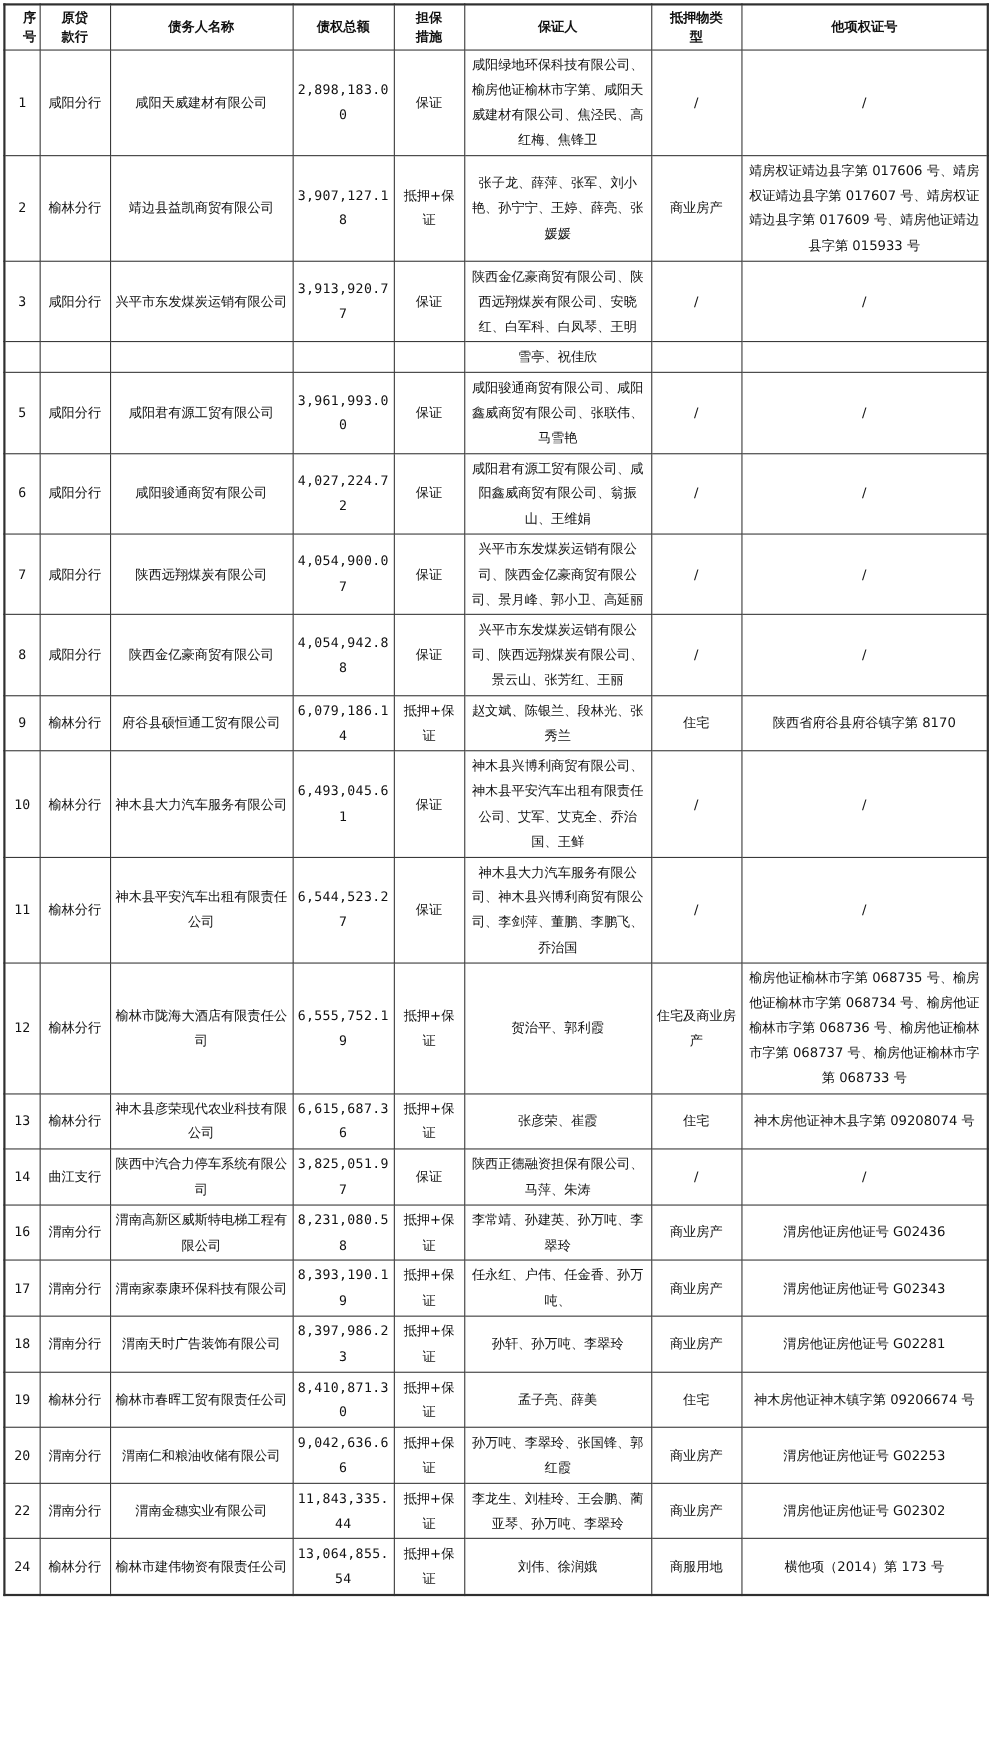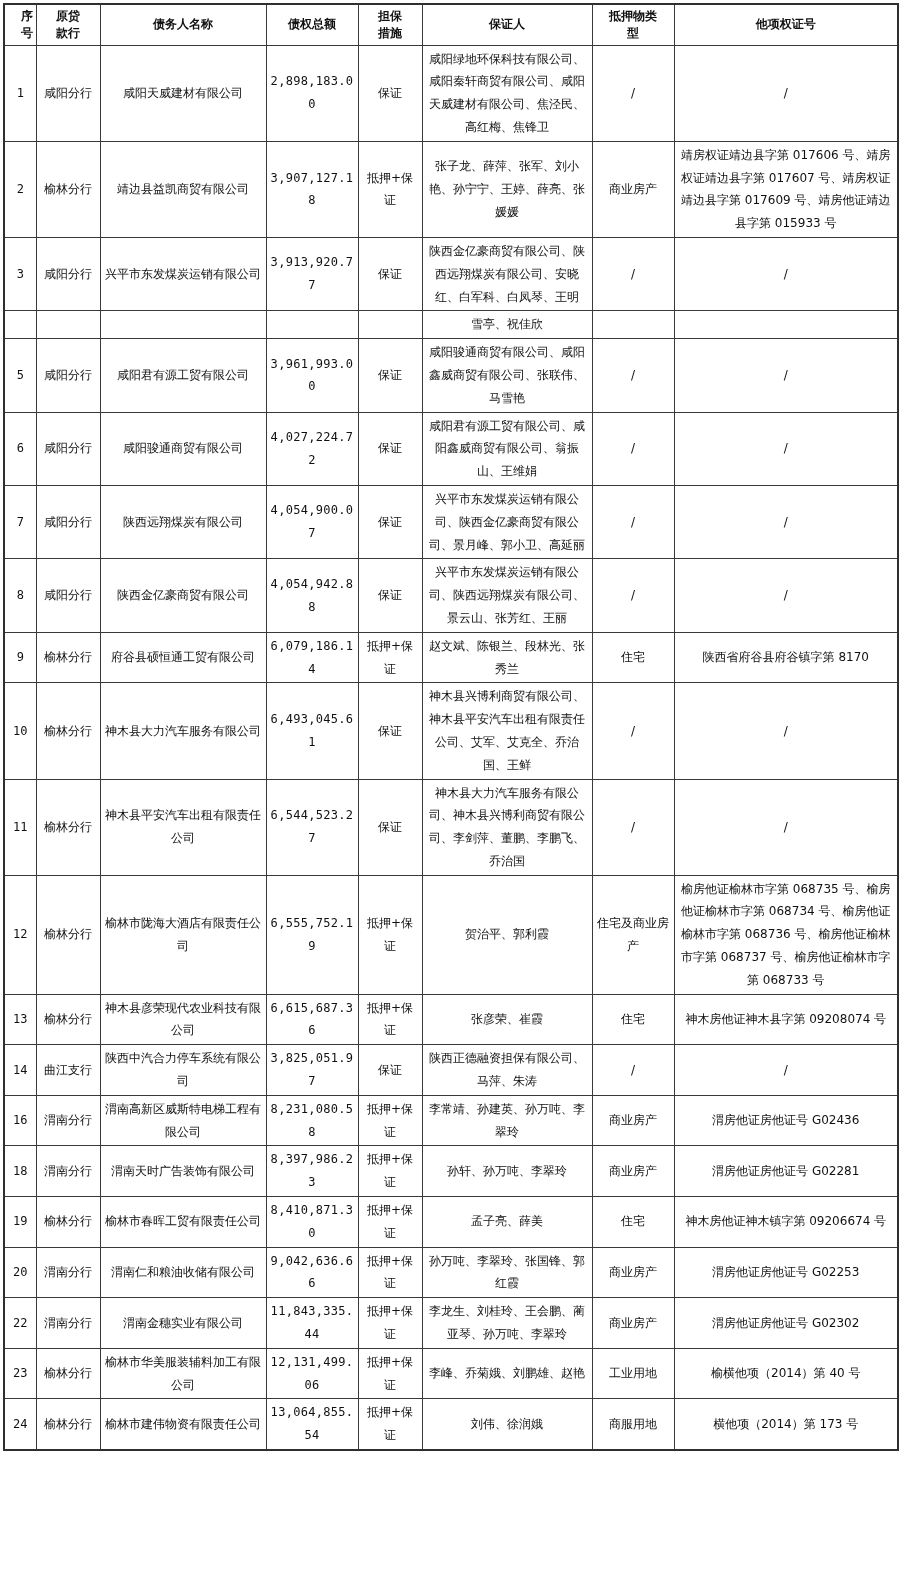--- a/index.html
+++ b/index.html
@@ -94,21 +94,21 @@
         <th>他项权证号</th>
       </tr>
     </thead>
     <tbody>
         <tr>
           <td class="cell-seq">1</td>
           <td class="cell-bank">咸阳分行</td>
           <td class="cell-debtor">咸阳天威建材有限公司</td>
           <td class="cell-amount">2,898,183.00</td>
           <td class="cell-guarantee">保证</td>
-          <td class="cell-guarantors">咸阳绿地环保科技有限公司、咸阳秦轩商贸有限公司、咸阳天威建材有限公司、焦泾民、高红梅、焦锋卫</td>
+          <td class="cell-guarantors">咸阳绿地环保科技有限公司、榆房他证榆林市字第、咸阳天威建材有限公司、焦泾民、高红梅、焦锋卫</td>
           <td class="cell-collateral">/</td>
           <td class="cell-cert">/</td>
         </tr>
         <tr>
           <td class="cell-seq">2</td>
           <td class="cell-bank">榆林分行</td>
           <td class="cell-debtor">靖边县益凯商贸有限公司</td>
           <td class="cell-amount">3,907,127.18</td>
           <td class="cell-guarantee">抵押+保证</td>
           <td class="cell-guarantors">张子龙、薛萍、张军、刘小艳、孙宁宁、王婷、薛亮、张媛媛</td>
@@ -239,20 +239,30 @@
           <td class="cell-seq">16</td>
           <td class="cell-bank">渭南分行</td>
           <td class="cell-debtor">渭南高新区威斯特电梯工程有限公司</td>
           <td class="cell-amount">8,231,080.58</td>
           <td class="cell-guarantee">抵押+保证</td>
           <td class="cell-guarantors">李常靖、孙建英、孙万吨、李翠玲</td>
           <td class="cell-collateral">商业房产</td>
           <td class="cell-cert">渭房他证房他证号 G02436</td>
         </tr>
         <tr>
+          <td class="cell-seq">17</td>
+          <td class="cell-bank">渭南分行</td>
+          <td class="cell-debtor">渭南家泰康环保科技有限公司</td>
+          <td class="cell-amount">8,393,190.19</td>
+          <td class="cell-guarantee">抵押+保证</td>
+          <td class="cell-guarantors">任永红、户伟、任金香、孙万吨、</td>
+          <td class="cell-collateral">商业房产</td>
+          <td class="cell-cert">渭房他证房他证号 G02343</td>
+        </tr>
+        <tr>
           <td class="cell-seq">18</td>
           <td class="cell-bank">渭南分行</td>
           <td class="cell-debtor">渭南天时广告装饰有限公司</td>
           <td class="cell-amount">8,397,986.23</td>
           <td class="cell-guarantee">抵押+保证</td>
           <td class="cell-guarantors">孙轩、孙万吨、李翠玲</td>
           <td class="cell-collateral">商业房产</td>
           <td class="cell-cert">渭房他证房他证号 G02281</td>
         </tr>
         <tr>
@@ -277,30 +287,20 @@
         </tr>
         <tr>
           <td class="cell-seq">22</td>
           <td class="cell-bank">渭南分行</td>
           <td class="cell-debtor">渭南金穗实业有限公司</td>
           <td class="cell-amount">11,843,335.44</td>
           <td class="cell-guarantee">抵押+保证</td>
           <td class="cell-guarantors">李龙生、刘桂玲、王会鹏、蔺亚琴、孙万吨、李翠玲</td>
           <td class="cell-collateral">商业房产</td>
           <td class="cell-cert">渭房他证房他证号 G02302</td>
-        </tr>
-        <tr>
-          <td class="cell-seq">23</td>
-          <td class="cell-bank">榆林分行</td>
-          <td class="cell-debtor">榆林市华美服装辅料加工有限公司</td>
-          <td class="cell-amount">12,131,499.06</td>
-          <td class="cell-guarantee">抵押+保证</td>
-          <td class="cell-guarantors">李峰、乔菊娥、刘鹏雄、赵艳</td>
-          <td class="cell-collateral">工业用地</td>
-          <td class="cell-cert">榆横他项（2014）第 40 号</td>
         </tr>
         <tr>
           <td class="cell-seq">24</td>
           <td class="cell-bank">榆林分行</td>
           <td class="cell-debtor">榆林市建伟物资有限责任公司</td>
           <td class="cell-amount">13,064,855.54</td>
           <td class="cell-guarantee">抵押+保证</td>
           <td class="cell-guarantors">刘伟、徐润娥</td>
           <td class="cell-collateral">商服用地</td>
           <td class="cell-cert">横他项（2014）第 173 号</td>

